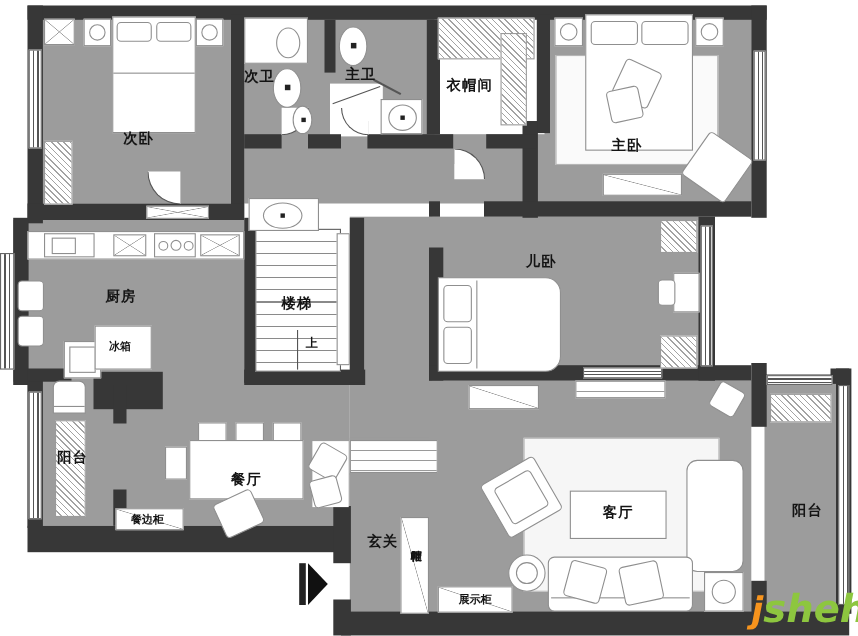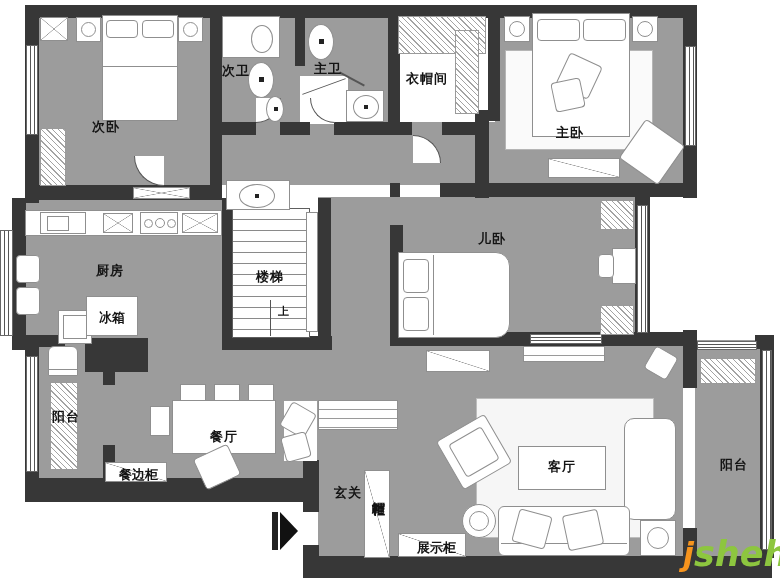--- a/index.html
+++ b/index.html
@@ -17,21 +17,21 @@
         background-image:repeating-linear-gradient(to right,transparent 0 3px,#555 3px 4px)}
   .winh{position:absolute;background:#fff;border:1px solid #666;box-sizing:border-box;
         background-image:repeating-linear-gradient(to bottom,transparent 0 2px,#555 2px 3px)}
   .stairs{position:absolute;background:#fff;border:1px solid #5e5e5e;box-sizing:border-box;
         background-image:repeating-linear-gradient(to bottom,transparent 0 10px,#8a8a8a 10px 11px)}
   .xbox{background-image:linear-gradient(to top right,transparent calc(50% - .6px),#999 50%,transparent calc(50% + .6px)),
         linear-gradient(to bottom right,transparent calc(50% - .6px),#999 50%,transparent calc(50% + .6px))}
   .diag{background-image:linear-gradient(to top right,transparent calc(50% - .6px),#999 50%,transparent calc(50% + .6px))}
   .lines{background-image:repeating-linear-gradient(to bottom,transparent 0 8px,#9a9a9a 8px 9px)}
   .lbl{position:absolute;font-weight:bold;color:#141414;font-size:13px;line-height:1;white-space:nowrap;letter-spacing:1px}
-  .lbl-s{font-size:13px;letter-spacing:0}
+  .lbl-s{font-size:10px;letter-spacing:0}
   .lbl-v{writing-mode:vertical-rl;letter-spacing:0}
   .dot{position:absolute;background:#222}
   .line{position:absolute;background:#8f8f8f}
   .arc{position:absolute;box-sizing:border-box;border:1px solid #555;background:#fff}
   .tri{position:absolute;width:0;height:0}
   .wm{position:absolute;left:683px;top:540px;font-style:italic;font-weight:bold;line-height:.8;display:flex;align-items:flex-end}
   .wm-j{font-size:32px}
   .wm-sheh{font-size:35px}
   .wm-right{display:flex;flex-direction:column;align-items:flex-start;margin-left:2px;line-height:1}
   .wm-cn{font-size:9px}
@@ -236,21 +236,21 @@
   <div class="furn" style="left:398px;top:252px;width:112px;height:86px;border-radius:0 14px 14px 0">
     <div class="furn soft" style="left:4px;top:6px;width:26px;height:34px"></div>
     <div class="furn soft" style="left:4px;top:44px;width:26px;height:34px"></div>
     <div class="line" style="left:34px;top:2px;width:1px;height:80px"></div>
   </div>
   <div class="hatch" style="left:600px;top:200px;width:34px;height:30px"></div>
   <div class="hatch" style="left:600px;top:305px;width:34px;height:30px"></div>
   <div class="furn" style="left:612px;top:248px;width:24px;height:36px"></div>
   <div class="furn soft" style="left:598px;top:254px;width:16px;height:24px"></div>
 
-  <div class="lbl" style="left:92px;top:120px">次卧</div>
+  <div class="lbl" style="left:112px;top:120px">次卧</div>
   <div class="lbl" style="left:222px;top:64px">次卫</div>
   <div class="lbl" style="left:314px;top:62px">主卫</div>
   <div class="lbl" style="left:406px;top:72px">衣帽间</div>
   <div class="lbl" style="left:556px;top:126px">主卧</div>
   <div class="lbl" style="left:478px;top:232px">儿卧</div>
   <div class="lbl" style="left:256px;top:270px">楼梯</div>
   <div class="lbl" style="left:278px;top:306px;font-size:11px">上</div>
   <div class="lbl" style="left:96px;top:264px">厨房</div>
   <div class="lbl lbl-s" style="left:99px;top:311px">冰箱</div>
   <div class="lbl" style="left:52px;top:410px">阳台</div>

